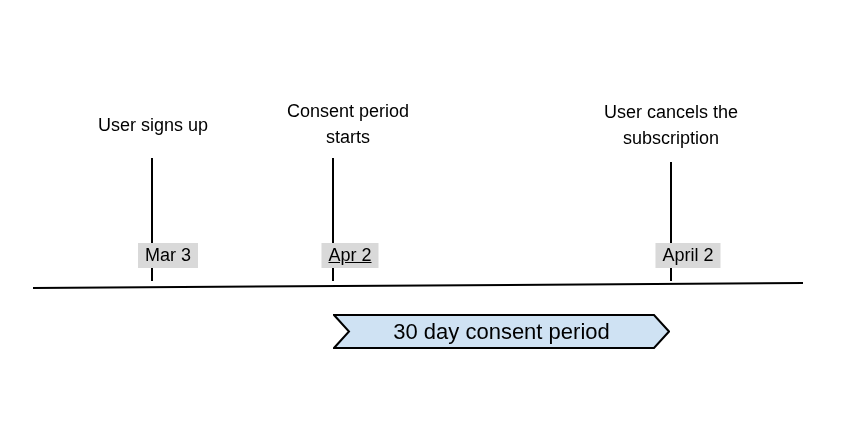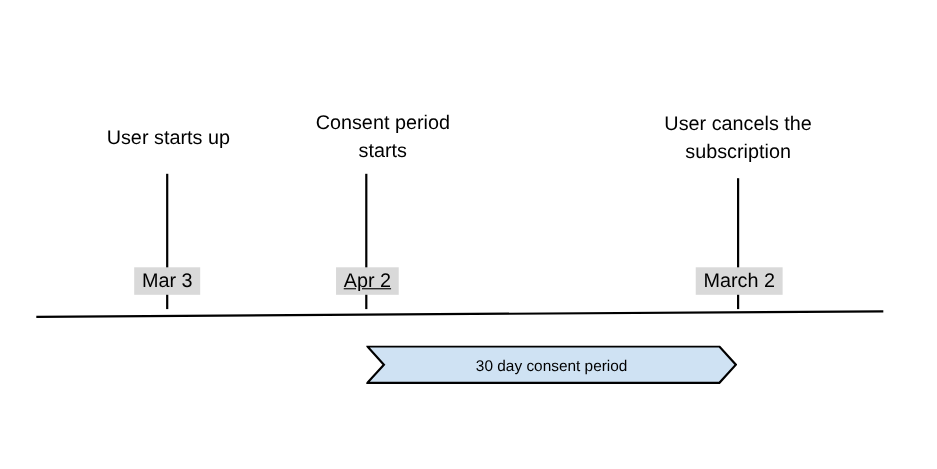--- a/index.html
+++ b/index.html
@@ -36,20 +36,21 @@
     top: 243px;
     height: 25px;
     line-height: 25px;
     transform: translateX(-50%);
     background: #d9d9d9;
     color: #000000;
     font-size: 18px;
     padding: 0 7px;
     white-space: nowrap;
     text-align: center;
+    margin-left: 16px;
   }
   .axis-svg {
     position: absolute;
     left: 0;
     top: 0;
     width: 852px;
     height: 426px;
     pointer-events: none;
   }
   .banner {
@@ -67,47 +68,47 @@
   }
   .banner-label {
     position: absolute;
     left: 0;
     top: 0;
     width: 337px;
     height: 35px;
     display: flex;
     align-items: center;
     justify-content: center;
-    font-size: 14px;
+    font-size: 22px;
     color: #000000;
   }
 </style>
 </head>
 <body>
 
 <div class="canvas">
 
-  <div class="event-label" style="left:153px; top:112px;">User starts up</div>
+  <div class="event-label" style="left:153px; top:112px;">User signs up</div>
   <div class="marker-line" style="left:151px;"></div>
 
   <div class="event-label" style="left:348px; top:98px;">Consent period
 starts</div>
   <div class="marker-line" style="left:332px;"></div>
 
   <div class="event-label" style="left:671px; top:99px;">User cancels the
 subscription</div>
   <div class="marker-line" style="left:670px; top:162px; height:119px;"></div>
 
   <svg class="axis-svg" viewBox="0 0 852 426" aria-hidden="true">
     <line x1="33" y1="288" x2="803" y2="283" stroke-width="2" stroke="#000000"></line>
   </svg>
 
   <div class="date-badge" style="left:152px;">Mar 3</div>
   <div class="date-badge" style="left:334px;text-decoration:underline;">Apr 2</div>
-  <div class="date-badge" style="left:672px;">March 2</div>
+  <div class="date-badge" style="left:672px;">April 2</div>
 
   <div class="banner">
     <svg width="337" height="35" viewBox="0 0 337 35" aria-hidden="true">
       <polygon points="1,1 321,1 336,17.5 321,34 1,34 16,17.5" stroke="#000000" stroke-width="2" stroke-linejoin="miter" fill="#cfe2f3"></polygon>
     </svg>
     <div class="banner-label">30 day consent period</div>
   </div>
 
 </div>
 

